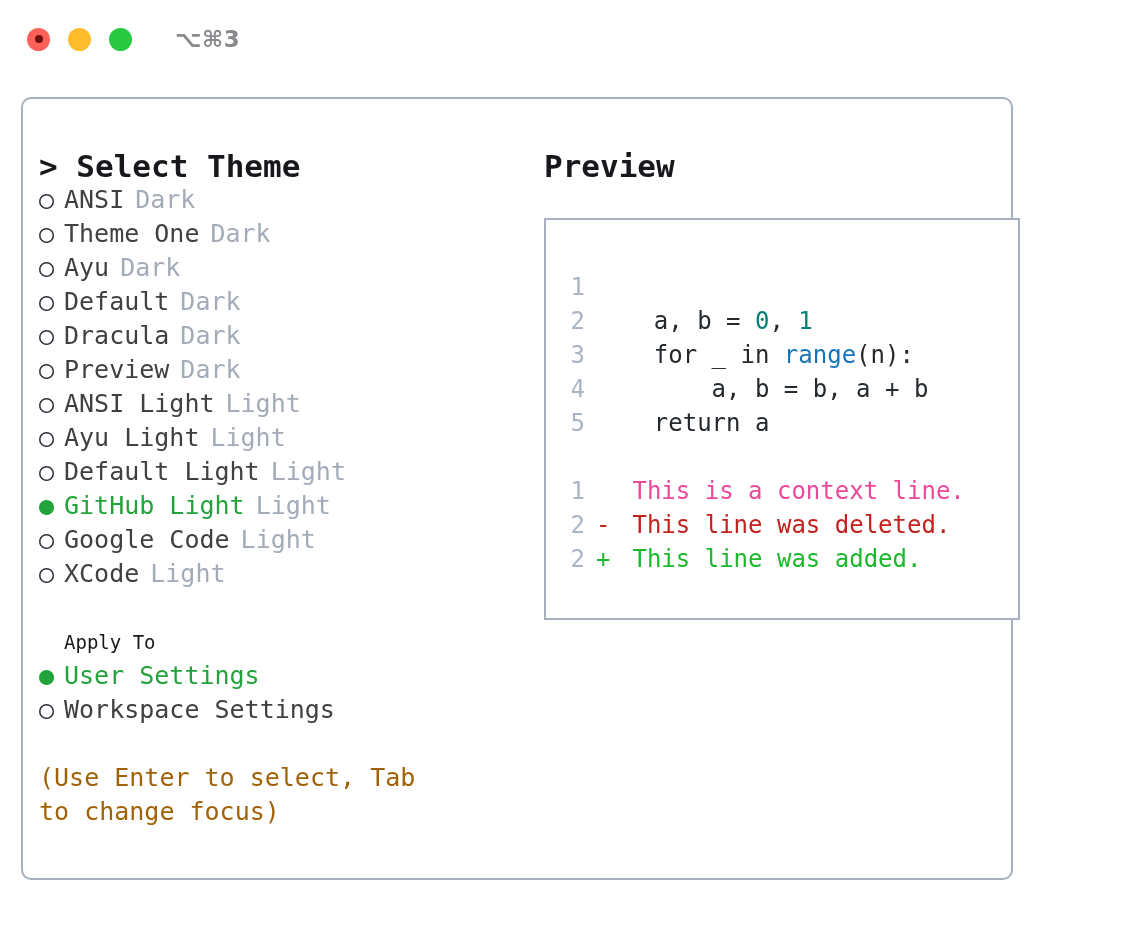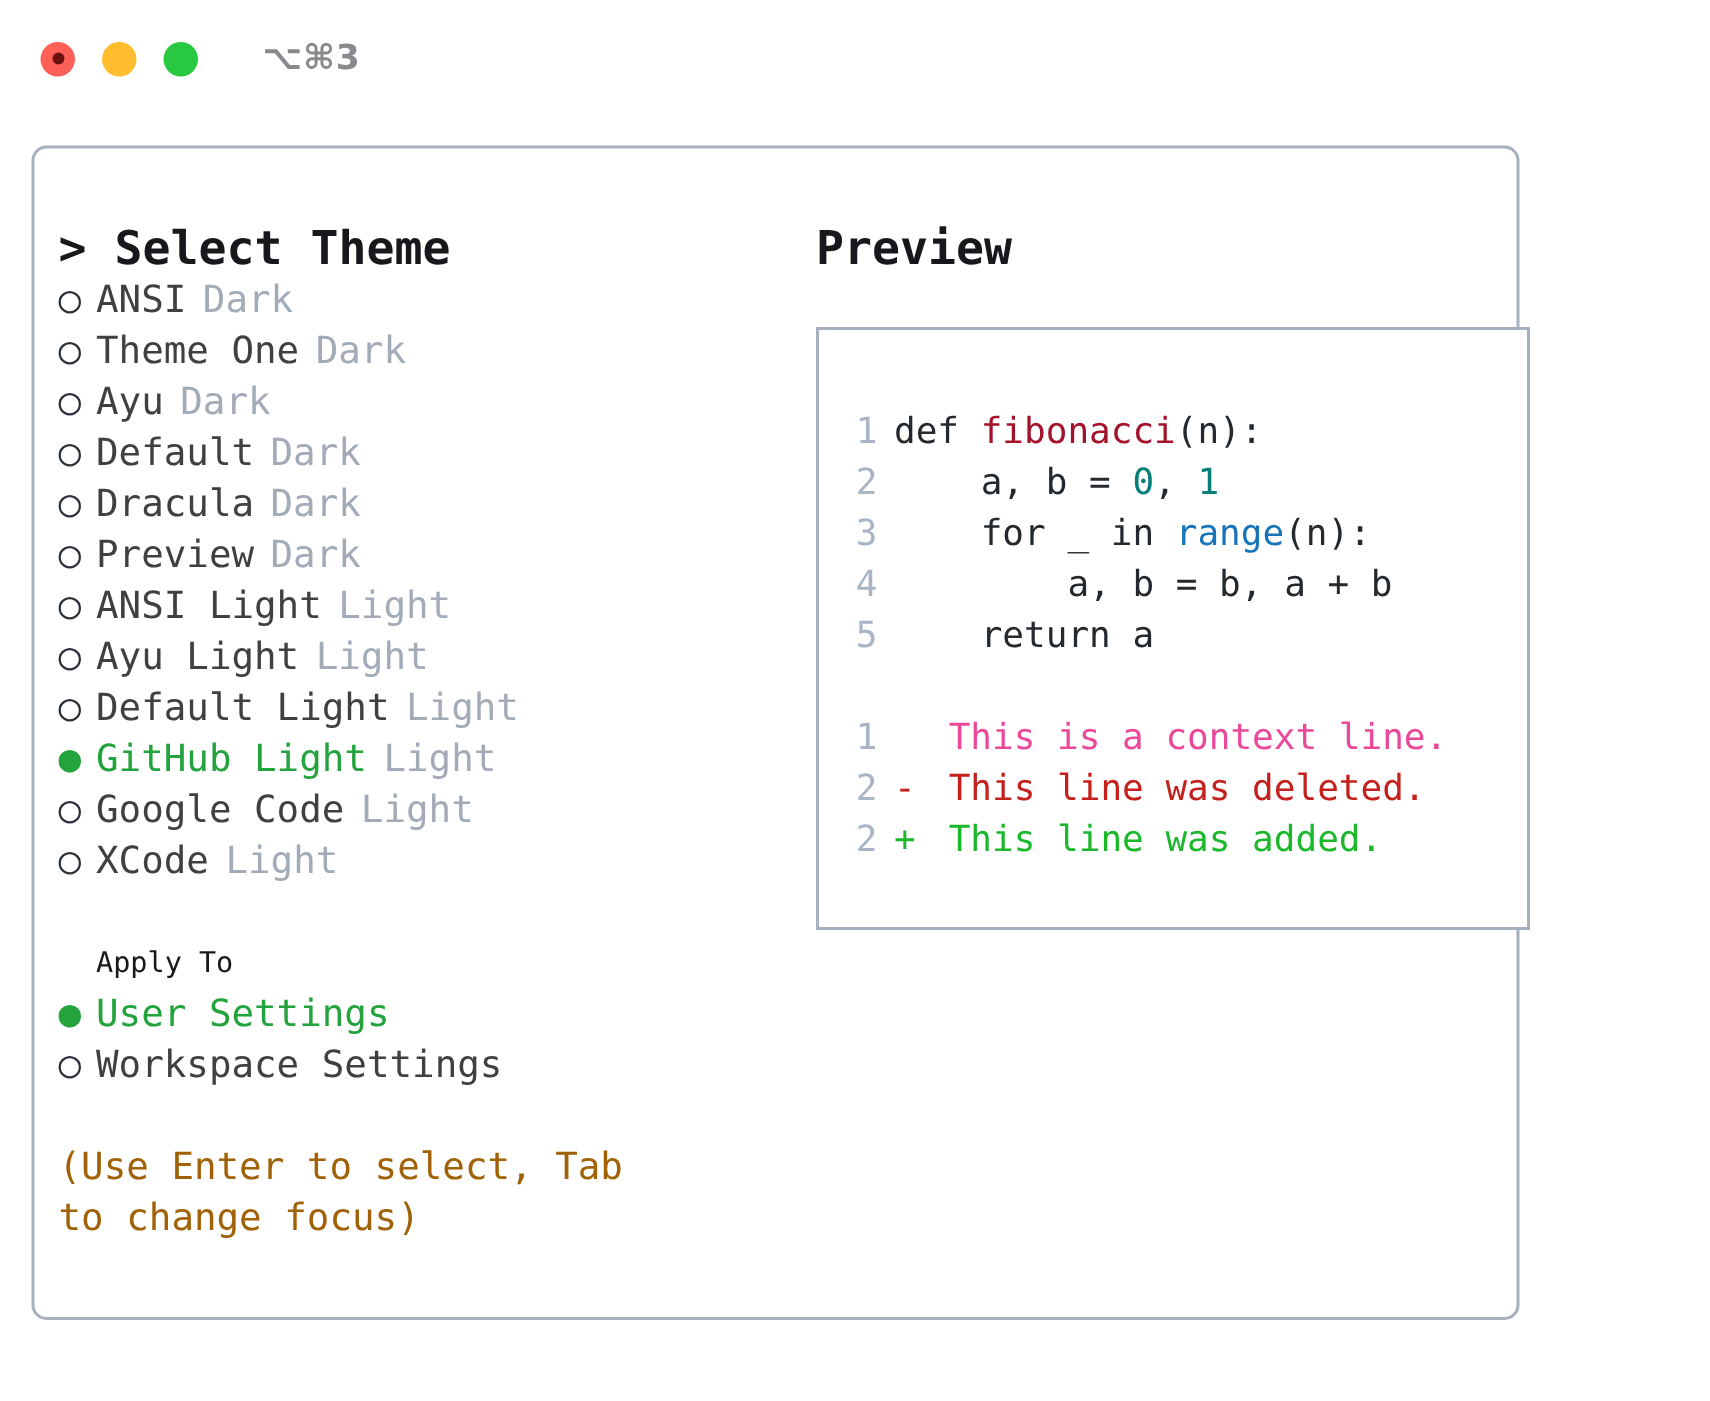--- a/index.html
+++ b/index.html
@@ -237,21 +237,21 @@
         </div>
 
         <div class="hint">(Use Enter to select, Tab to change focus)</div>
       </div>
 
       <div class="right-col">
         <div class="heading">Preview</div>
 
         <div class="preview-box">
           <div id="code-block">
-              <div class="code-line"><span class="lineno">1</span><span class="code-text"><span class="tok-plain">def </span><span class="tok-fn">fibonacci</span><span class="tok-plain">(n):</span></span></div>
+              <div class="code-line"><span class="lineno">1</span></div>
               <div class="code-line"><span class="lineno">2</span><span class="code-text"><span class="tok-plain">    a, b = </span><span class="tok-num">0</span><span class="tok-plain">, </span><span class="tok-num">1</span></span></div>
               <div class="code-line"><span class="lineno">3</span><span class="code-text"><span class="tok-plain">    for _ in </span><span class="tok-call">range</span><span class="tok-plain">(n):</span></span></div>
               <div class="code-line"><span class="lineno">4</span><span class="code-text"><span class="tok-plain">        a, b = b, a + b</span></span></div>
               <div class="code-line"><span class="lineno">5</span><span class="code-text"><span class="tok-plain">    return a</span></span></div>
             </div>
           <div class="blank-line"></div>
           <div id="diff-block">
               <div class="diff-line context"><span class="lineno">1</span><span class="diff-sign"> </span><span class="diff-text"> This is a context line.</span></div>
               <div class="diff-line removed"><span class="lineno">2</span><span class="diff-sign">-</span><span class="diff-text"> This line was deleted.</span></div>
               <div class="diff-line added"><span class="lineno">2</span><span class="diff-sign">+</span><span class="diff-text"> This line was added.</span></div>

